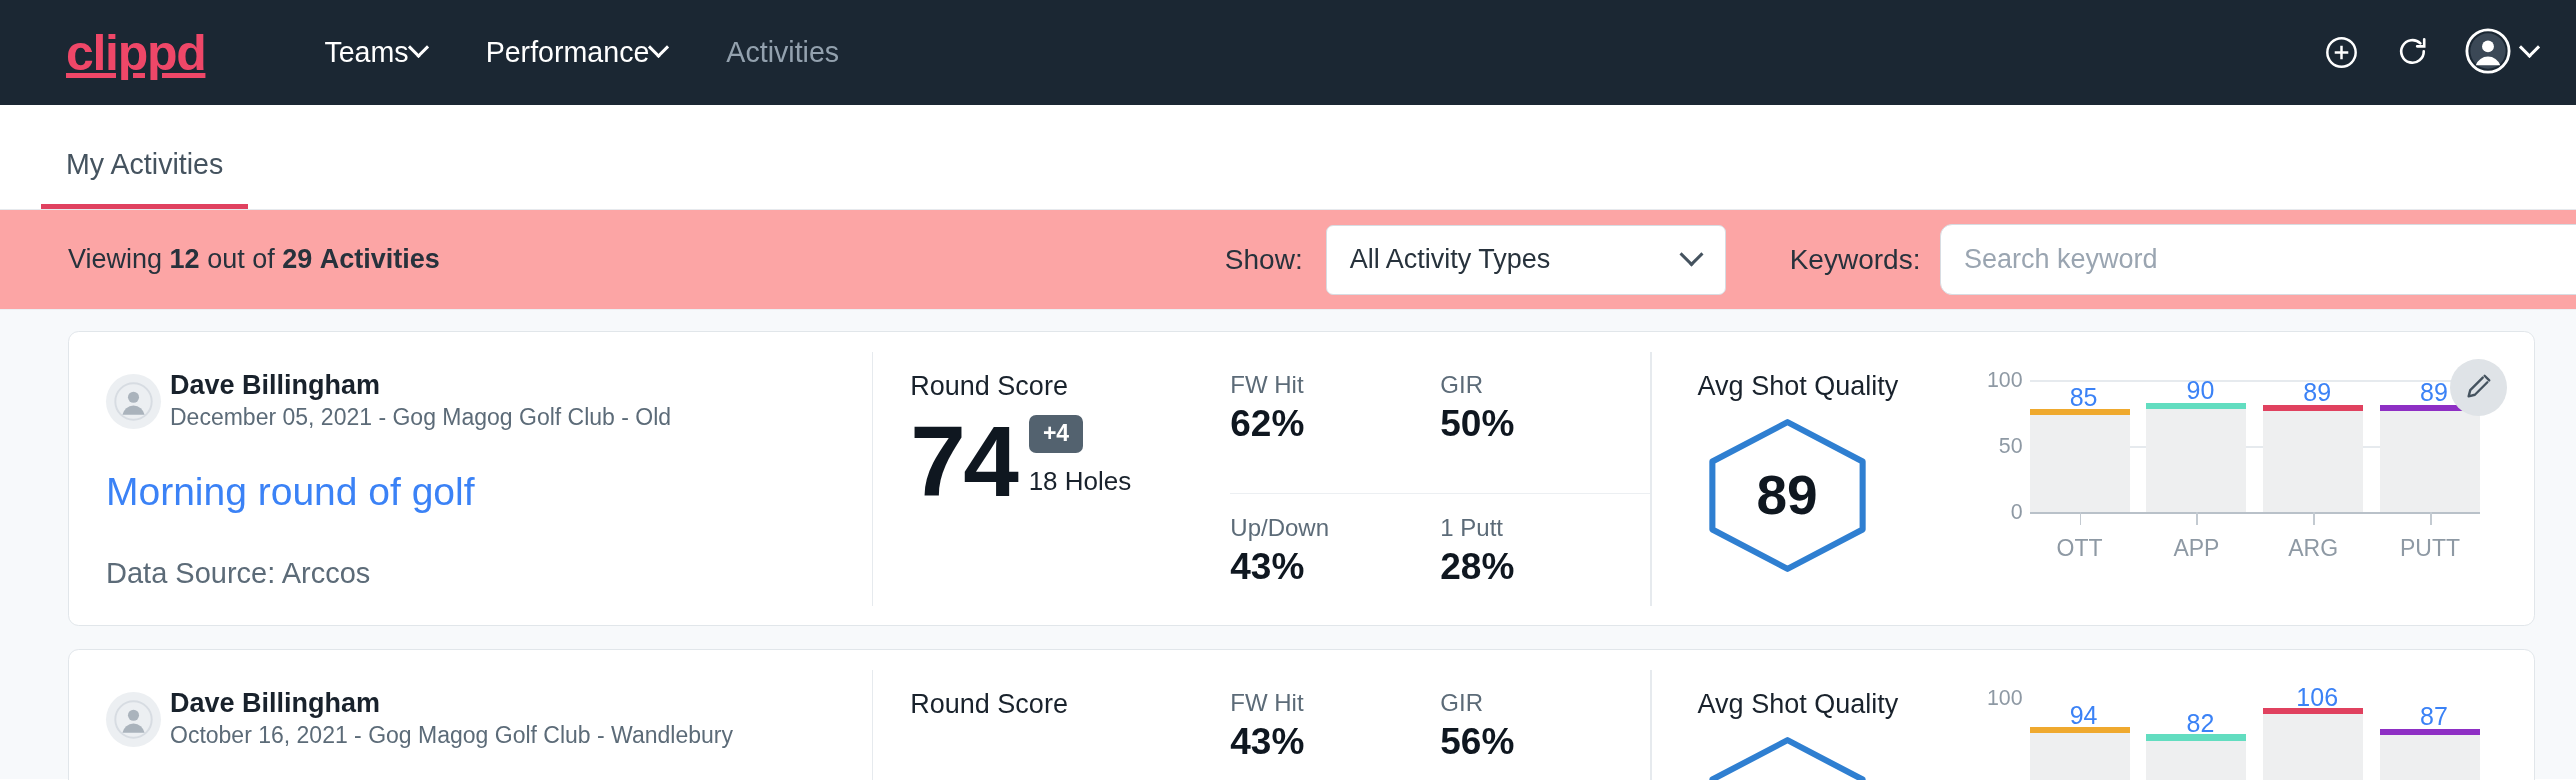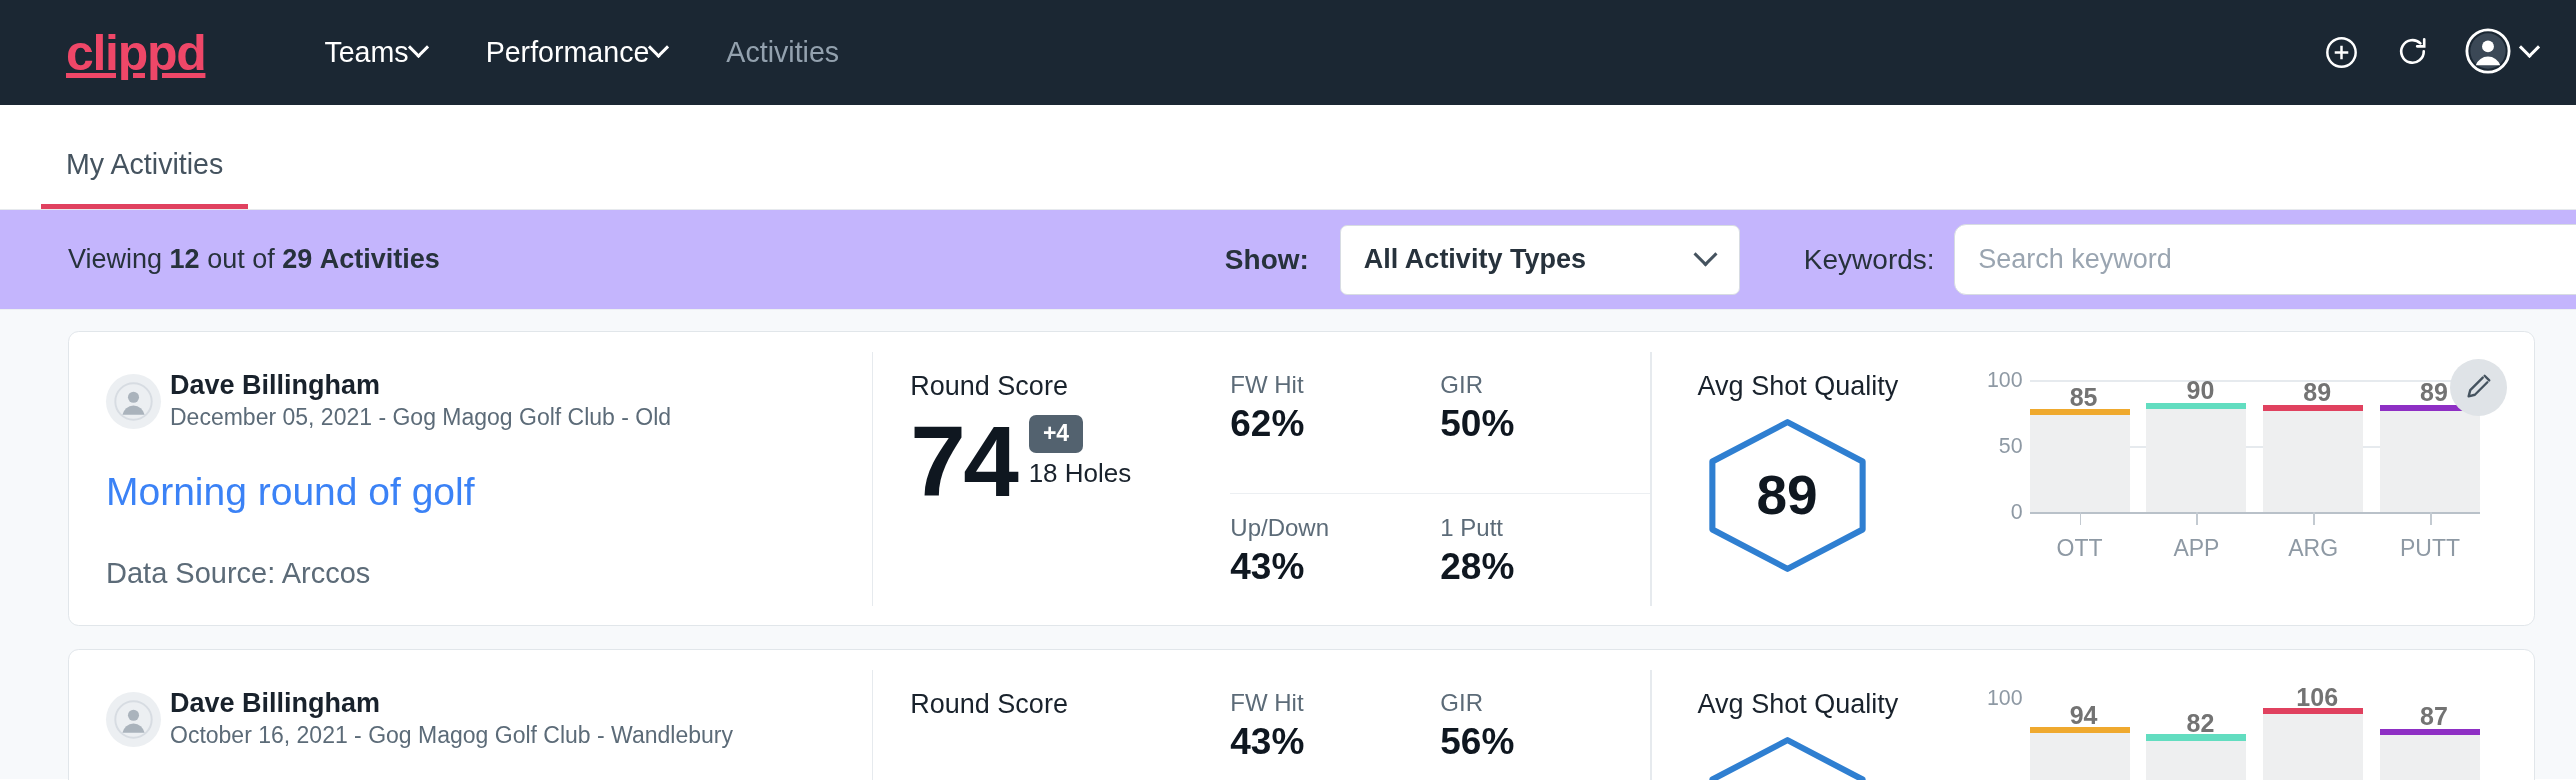--- a/index.html
+++ b/index.html
@@ -66,29 +66,29 @@
     color: #45535f;
     padding: 0 25px 23px 25px;
     border-bottom: 5.4px solid transparent;
     cursor: pointer;
   }
   .tab.active { border-bottom-color: #e0415f; }
 
   
   .filterbar {
     height: 100px;
-    background: #c4b5fd;
+    background: #fca5a5;
     display: flex;
     align-items: center;
     padding: 0 41px 0 68px;
     border-bottom: 0.9px solid #eceff2;
   }
   .viewing { font-size: 27px; color: #27323c; white-space: nowrap; }
   .viewing b { font-weight: 700; }
-  .showgrp { display: flex; align-items: center; gap: 31px; margin-left: 785px; font-weight: bold; }
+  .showgrp { display: flex; align-items: center; gap: 23px; margin-left: 785px; }
   .lbl { font-size: 28px; color: #27323c; white-space: nowrap; }
   .select {
     width: 400px; height: 70px;
     background: #ffffff;
     border: 1.3px solid #d7dce2;
     border-radius: 7.1px;
     display: flex; align-items: center;
     padding: 0 23px;
     font-size: 27px; color: #27323c;
     cursor: pointer;
@@ -162,21 +162,21 @@
   .scorenum { font-size: 100px; font-weight: 700; color: #0f1720; line-height: 0.95; letter-spacing: -2.7px; }
   .scoreside { display: flex; flex-direction: column; justify-content: space-between; margin-left: 12.5px; height: 100px; }
   .badge {
     align-self: flex-start;
     background: #53626f; color: #ffffff;
     font-size: 23px; font-weight: 700;
     border-radius: 7.1px;
     padding: 5.4px 14.3px;
     margin-top: 5.4px;
   }
-  .holes { font-size: 26px; color: #19222c; margin-bottom: 20px; white-space: nowrap; }
+  .holes { font-size: 26px; color: #19222c; margin-bottom: 12px; white-space: nowrap; }
 
   .sec-stats { width: 420px; padding: 39px 0 0 0; display: grid; grid-template-columns: 1fr 1fr; }
   .statcell { padding-right: 36px; }
   .statcell.bordered { border-bottom: 1.3px solid #eceff2; padding-bottom: 10.7px; margin-bottom: 19.6px; }
   .statlabel { font-size: 24px; color: #5c6b78; }
   .statval { font-size: 37px; font-weight: 700; color: #0f1720; margin-top: 3.6px; }
 
   .sec-quality { flex: 1; padding: 39px 0 0 46px; display: flex; }
   .qleft { width: 268px; }
   .hexwrap { margin-top: 12.5px; position: relative; width: 179px; height: 161px; }
@@ -191,21 +191,21 @@
   .chartgrid { position: relative; height: 132px; margin-left: 64px; margin-right: 54px; }
   .yaxis { position: absolute; left: -64px; top: 0; width: 57px; height: 100%; }
   .ytick { position: absolute; right: 0; font-size: 21.4px; color: #8e99a4; transform: translateY(-50%); }
   .gridline { position: absolute; left: 0; right: 0; height: 1.3px; background: #e6eaee; }
   .gridline.zero { background: #b9c1c9; }
   .bars { position: absolute; left: 0; right: 0; bottom: 0; top: 0; display: flex; justify-content: space-between; align-items: flex-end; }
   .barcol { width: 100px; position: relative; height: 100%; display: flex; flex-direction: column; justify-content: flex-end; }
   .barvalue {
     position: absolute; left: 8px; right: 0;
     text-align: center;
-    font-size: 25px; font-weight: 700; color: #737373;
+    font-size: 25px; font-weight: 400; color: #3b82f6;
   }
   .barbody { background: #eeeff0; width: 100%; }
   .barcap { height: 6.2px; width: 100%; }
   .xlabels { display: flex; justify-content: space-between; margin-left: 64px; margin-right: 54px; margin-top: 23px; }
   .xlabel { width: 100px; text-align: center; font-size: 23px; color: #8e99a4; }
   .tickmark { position: absolute; top: 100%; left: 50%; width: 1.8px; height: 12.5px; background: #c3cad1; }
 
   .editbtn {
     position: absolute; top: 27px; right: 27px;
     width: 57px; height: 57px; border-radius: 50%;

